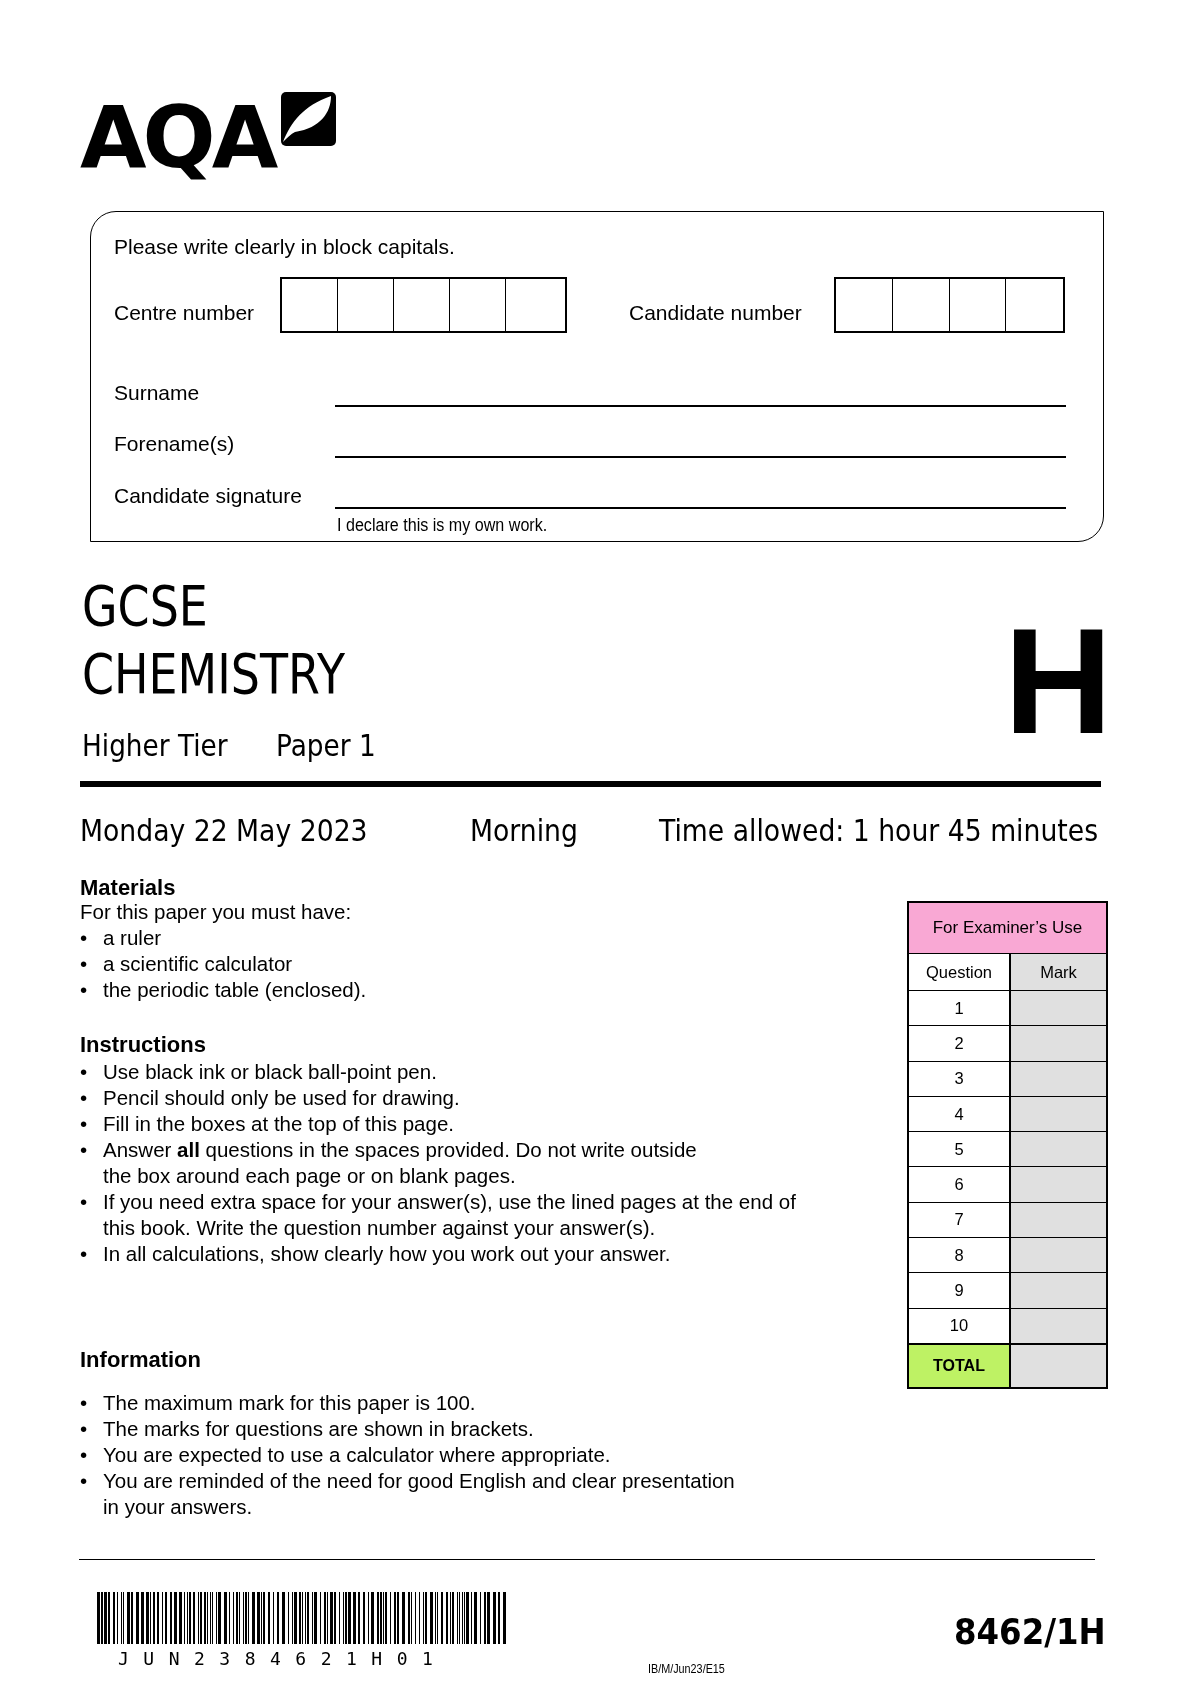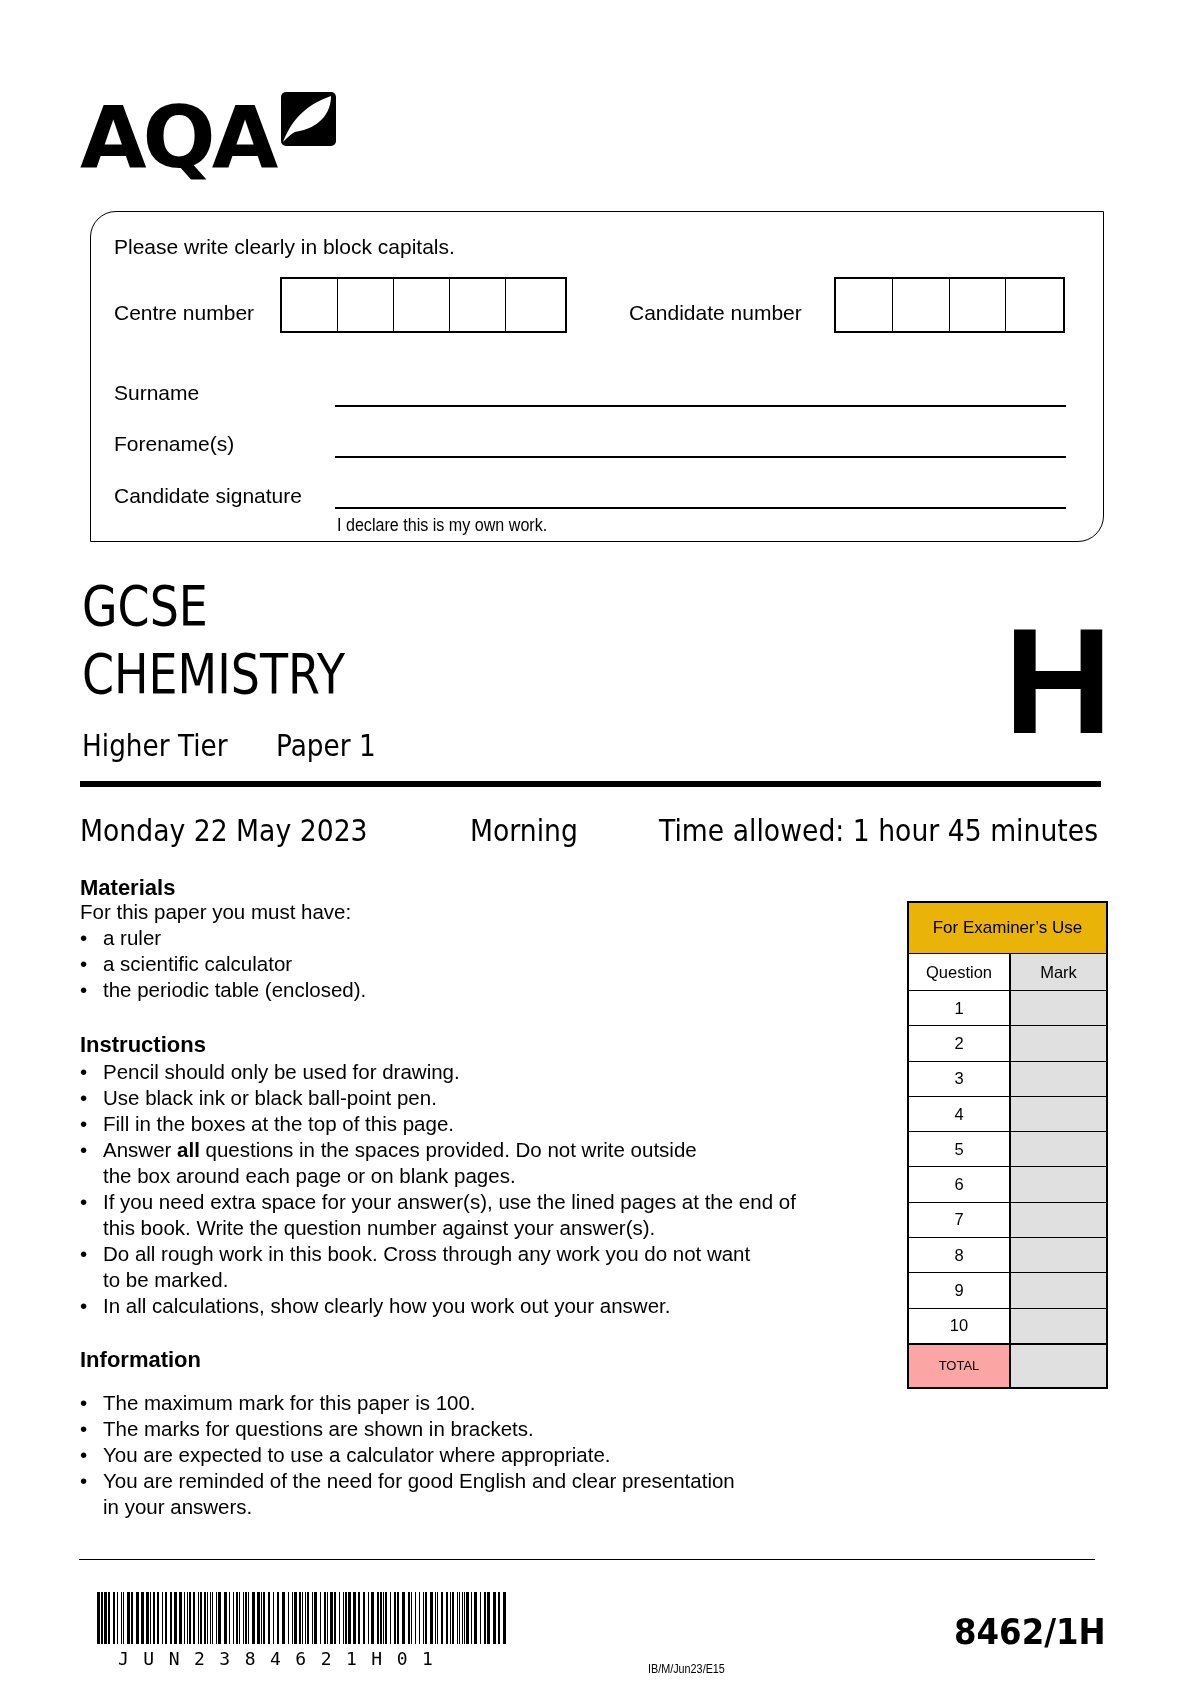--- a/index.html
+++ b/index.html
@@ -28,28 +28,28 @@
   .thickrule { left: 80px; top: 781px; width: 1021px; height: 6px; background: #000; }
   .date { top: 815px; font-size: 31px; transform: scaleX(0.86); }
 
   .sect-h { font-weight: bold; font-size: 22px; line-height: 1; }
   .para { font-size: 20.5px; line-height: 26px; }
   ul.bl { list-style: none; margin: 0; padding: 0; }
   ul.bl li { position: relative; padding-left: 23px; font-size: 20.5px; line-height: 26px; }
   ul.bl li::before { content: "\2022"; position: absolute; left: 0; top: 0; }
 
   .exam { left: 907px; top: 901px; width: 201px; border: 2px solid #000; box-sizing: border-box; }
-  .exam .hdr { height: 50px; background: #eab308; border-bottom: 1.5px solid #000; font-size: 17px;
+  .exam .hdr { height: 50px; background: #f9a8d4; border-bottom: 1.5px solid #000; font-size: 17px;
                display: flex; align-items: center; justify-content: center; }
   .exam .row { display: flex; height: 34.3px; border-bottom: 1.5px solid #000; }
   .exam .row .q { width: 100px; border-right: 2px solid #000; background: #fff; font-size: 16.5px;
                   display: flex; align-items: center; justify-content: center; }
   .exam .row .m { flex: 1; background: #e0e0e0; font-size: 16.5px; display: flex; align-items: center; justify-content: center; }
   .exam .row.total { height: 42px; border-bottom: none; border-top: 1.5px solid #000; }
-  .exam .row.total .q { background: #fca5a5; font-weight: normal; font-size: 13px; }
+  .exam .row.total .q { background: #bef264; font-weight: bold; font-size: 16px; }
 
   .botrule { left: 79px; top: 1559px; width: 1016px; height: 0; border-top: 1.5px solid #000; }
   .barcode { left: 97px; top: 1592px; width: 410px; height: 52px; }
   .barcode-text { left: 118px; top: 1650px; font-family: "DejaVu Sans Mono", monospace; font-size: 18px;
                   letter-spacing: 14.5px; line-height: 1; }
   .ref { left: 648px; top: 1662px; font-size: 12px; transform: scaleX(0.9); transform-origin: left top; }
   .papercode { left: 954px; top: 1614px; font-family: "DejaVu Sans", sans-serif; font-weight: bold; font-size: 36px;
                transform: scaleX(0.9); transform-origin: left top; line-height: 1; }
 </style>
 </head>
@@ -110,26 +110,25 @@
   <ul class="bl">
     <li>a ruler</li>
     <li>a scientific calculator</li>
     <li>the periodic table (enclosed).</li>
   </ul>
 </div>
 
 <div class="abs" style="left:80px; top:1034px; width:800px;">
   <div class="sect-h" style="margin-bottom:3px;">Instructions</div>
   <ul class="bl">
+    <li><span>Use black ink or black ball-point pen.</span></li>
     <li><span>Pencil should only be used for drawing.</span></li>
-    <li><span>Use black ink or black ball-point pen.</span></li>
     <li><span>Fill in the boxes at the top of this page.</span></li>
     <li><span>Answer </span><b>all</b><span> questions in the spaces provided.  Do not write outside</span><br><span>the box around each page or on blank pages.</span></li>
     <li><span>If you need extra space for your answer(s), use the lined pages at the end of</span><br><span>this book.  Write the question number against your answer(s).</span></li>
-    <li><span>Do all rough work in this book.  Cross through any work you do not want</span><br><span>to be marked.</span></li>
     <li><span>In all calculations, show clearly how you work out your answer.</span></li>
   </ul>
 </div>
 
 <div class="abs" style="left:80px; top:1349px; width:800px;">
   <div class="sect-h" style="margin-bottom:19px;">Information</div>
   <ul class="bl">
     <li><span>The maximum mark for this paper is 100.</span></li>
     <li><span>The marks for questions are shown in brackets.</span></li>
     <li><span>You are expected to use a calculator where appropriate.</span></li>

